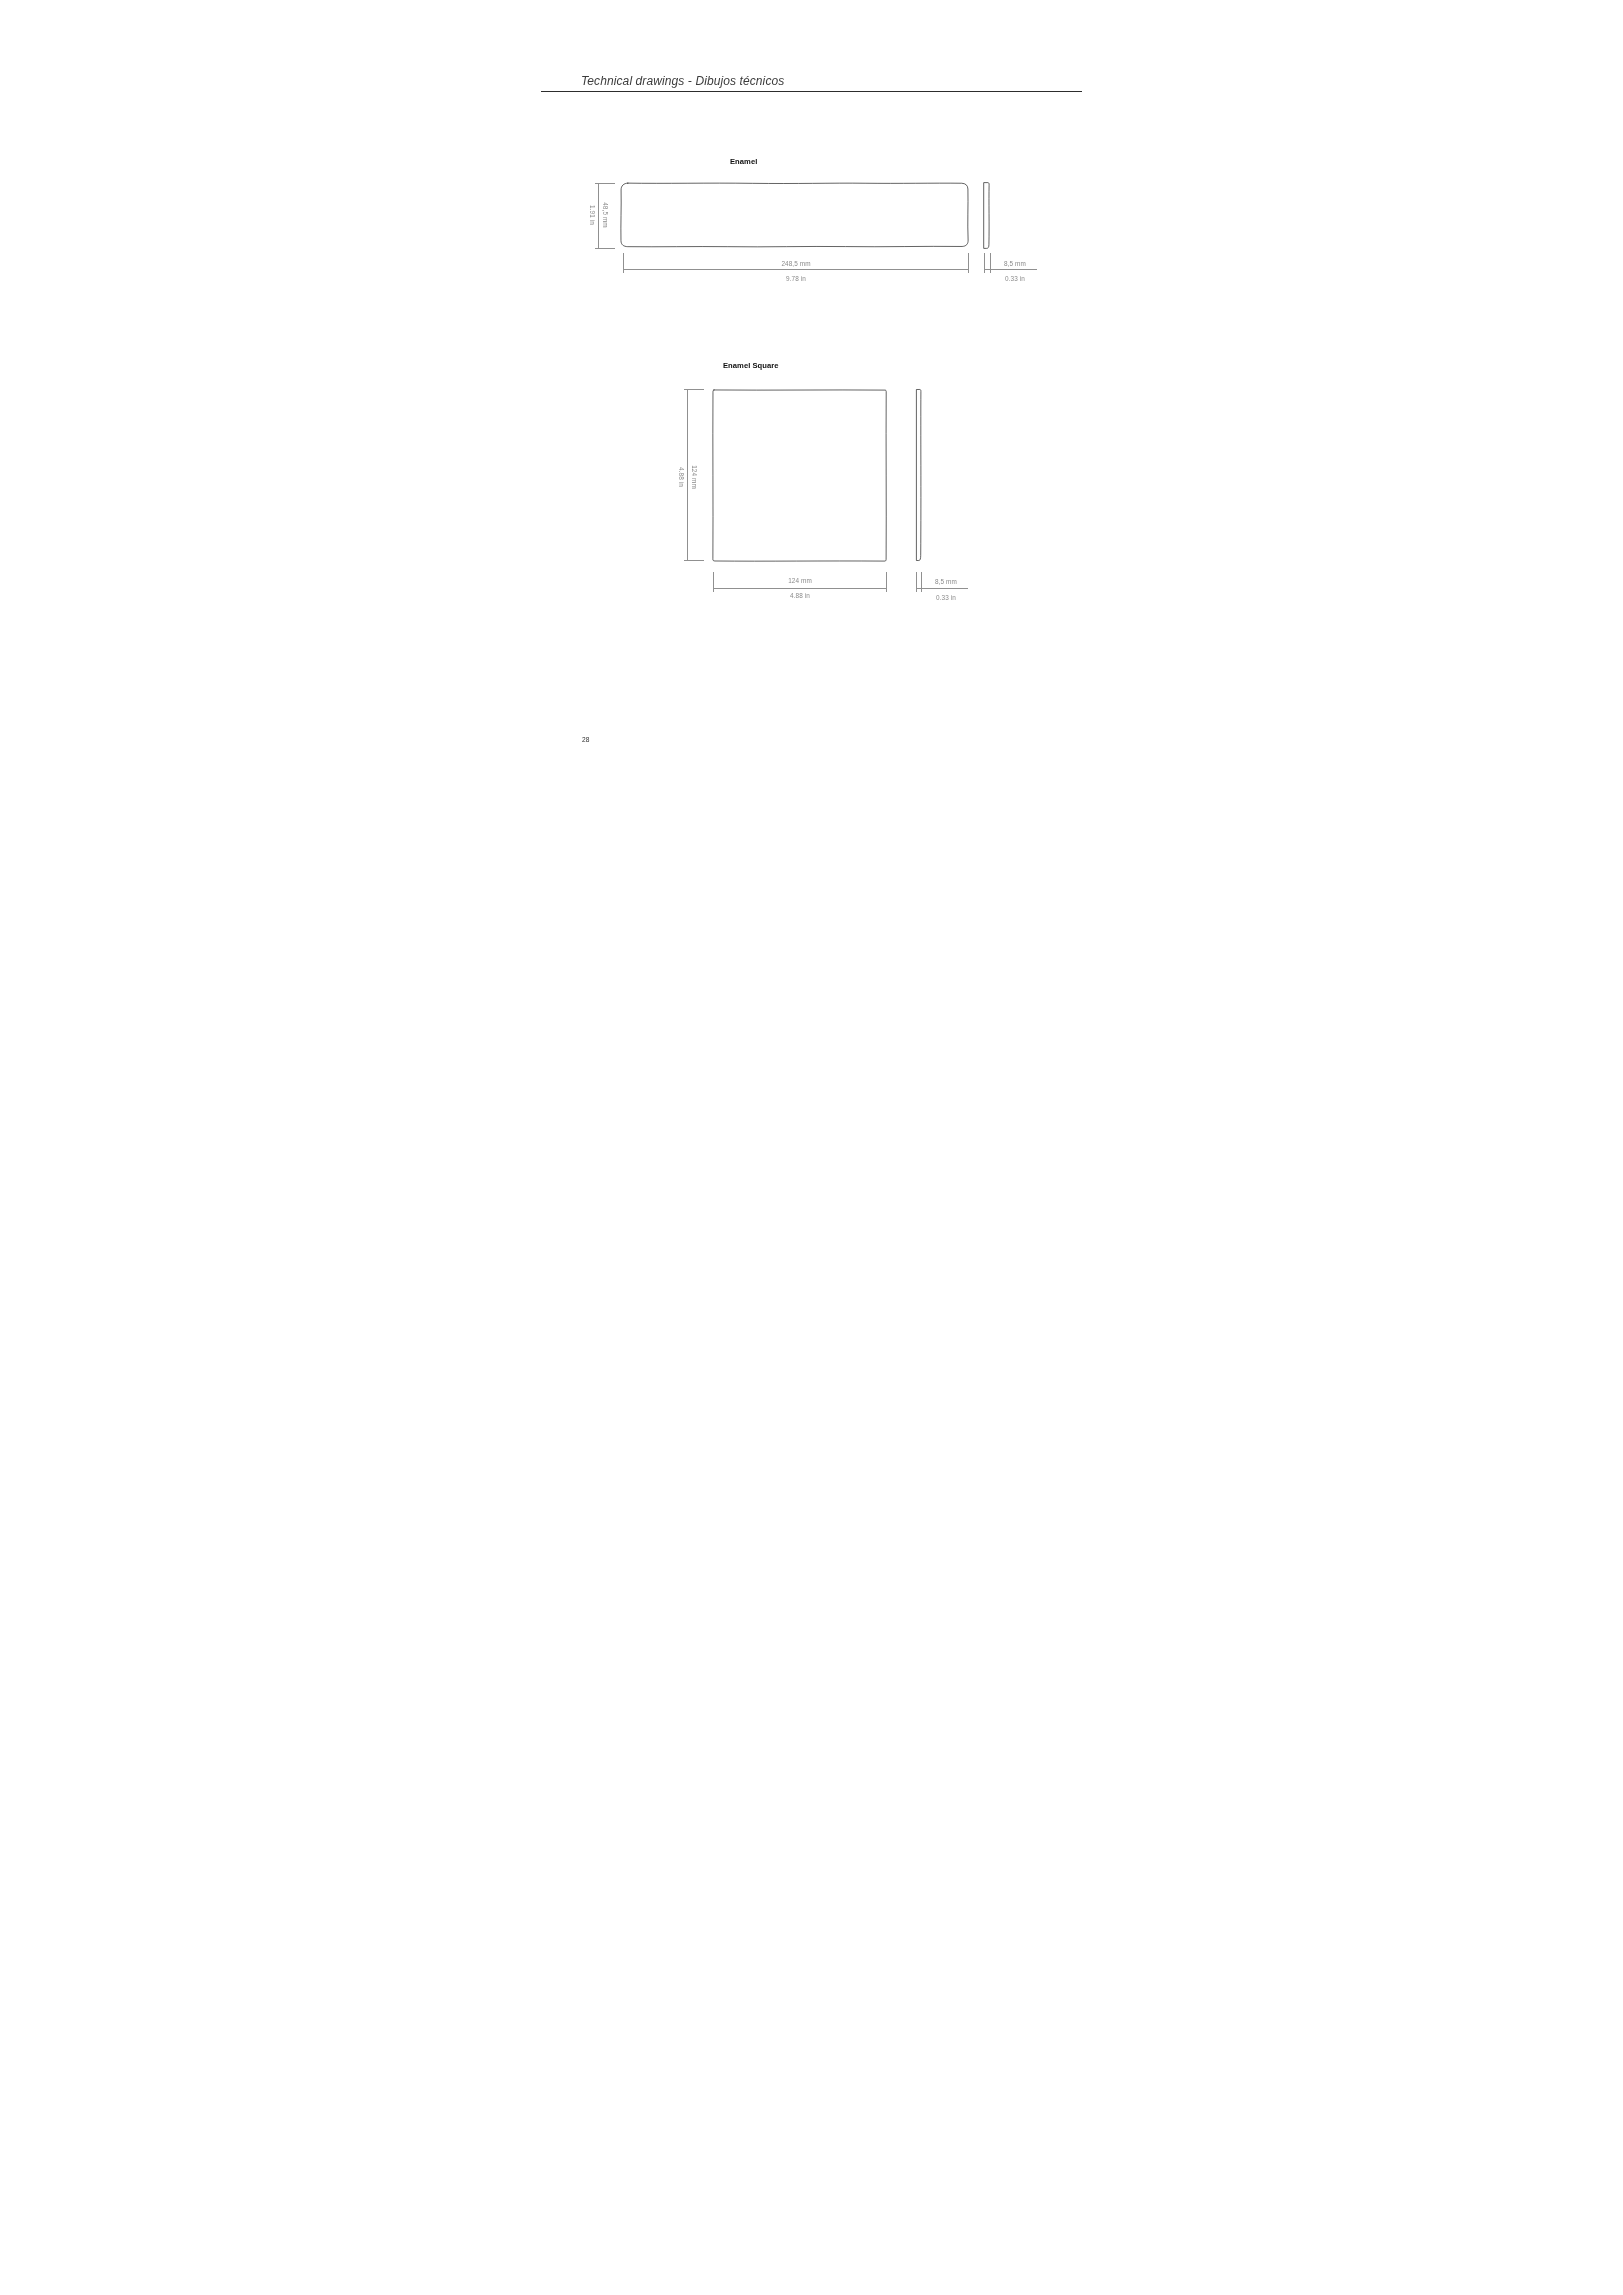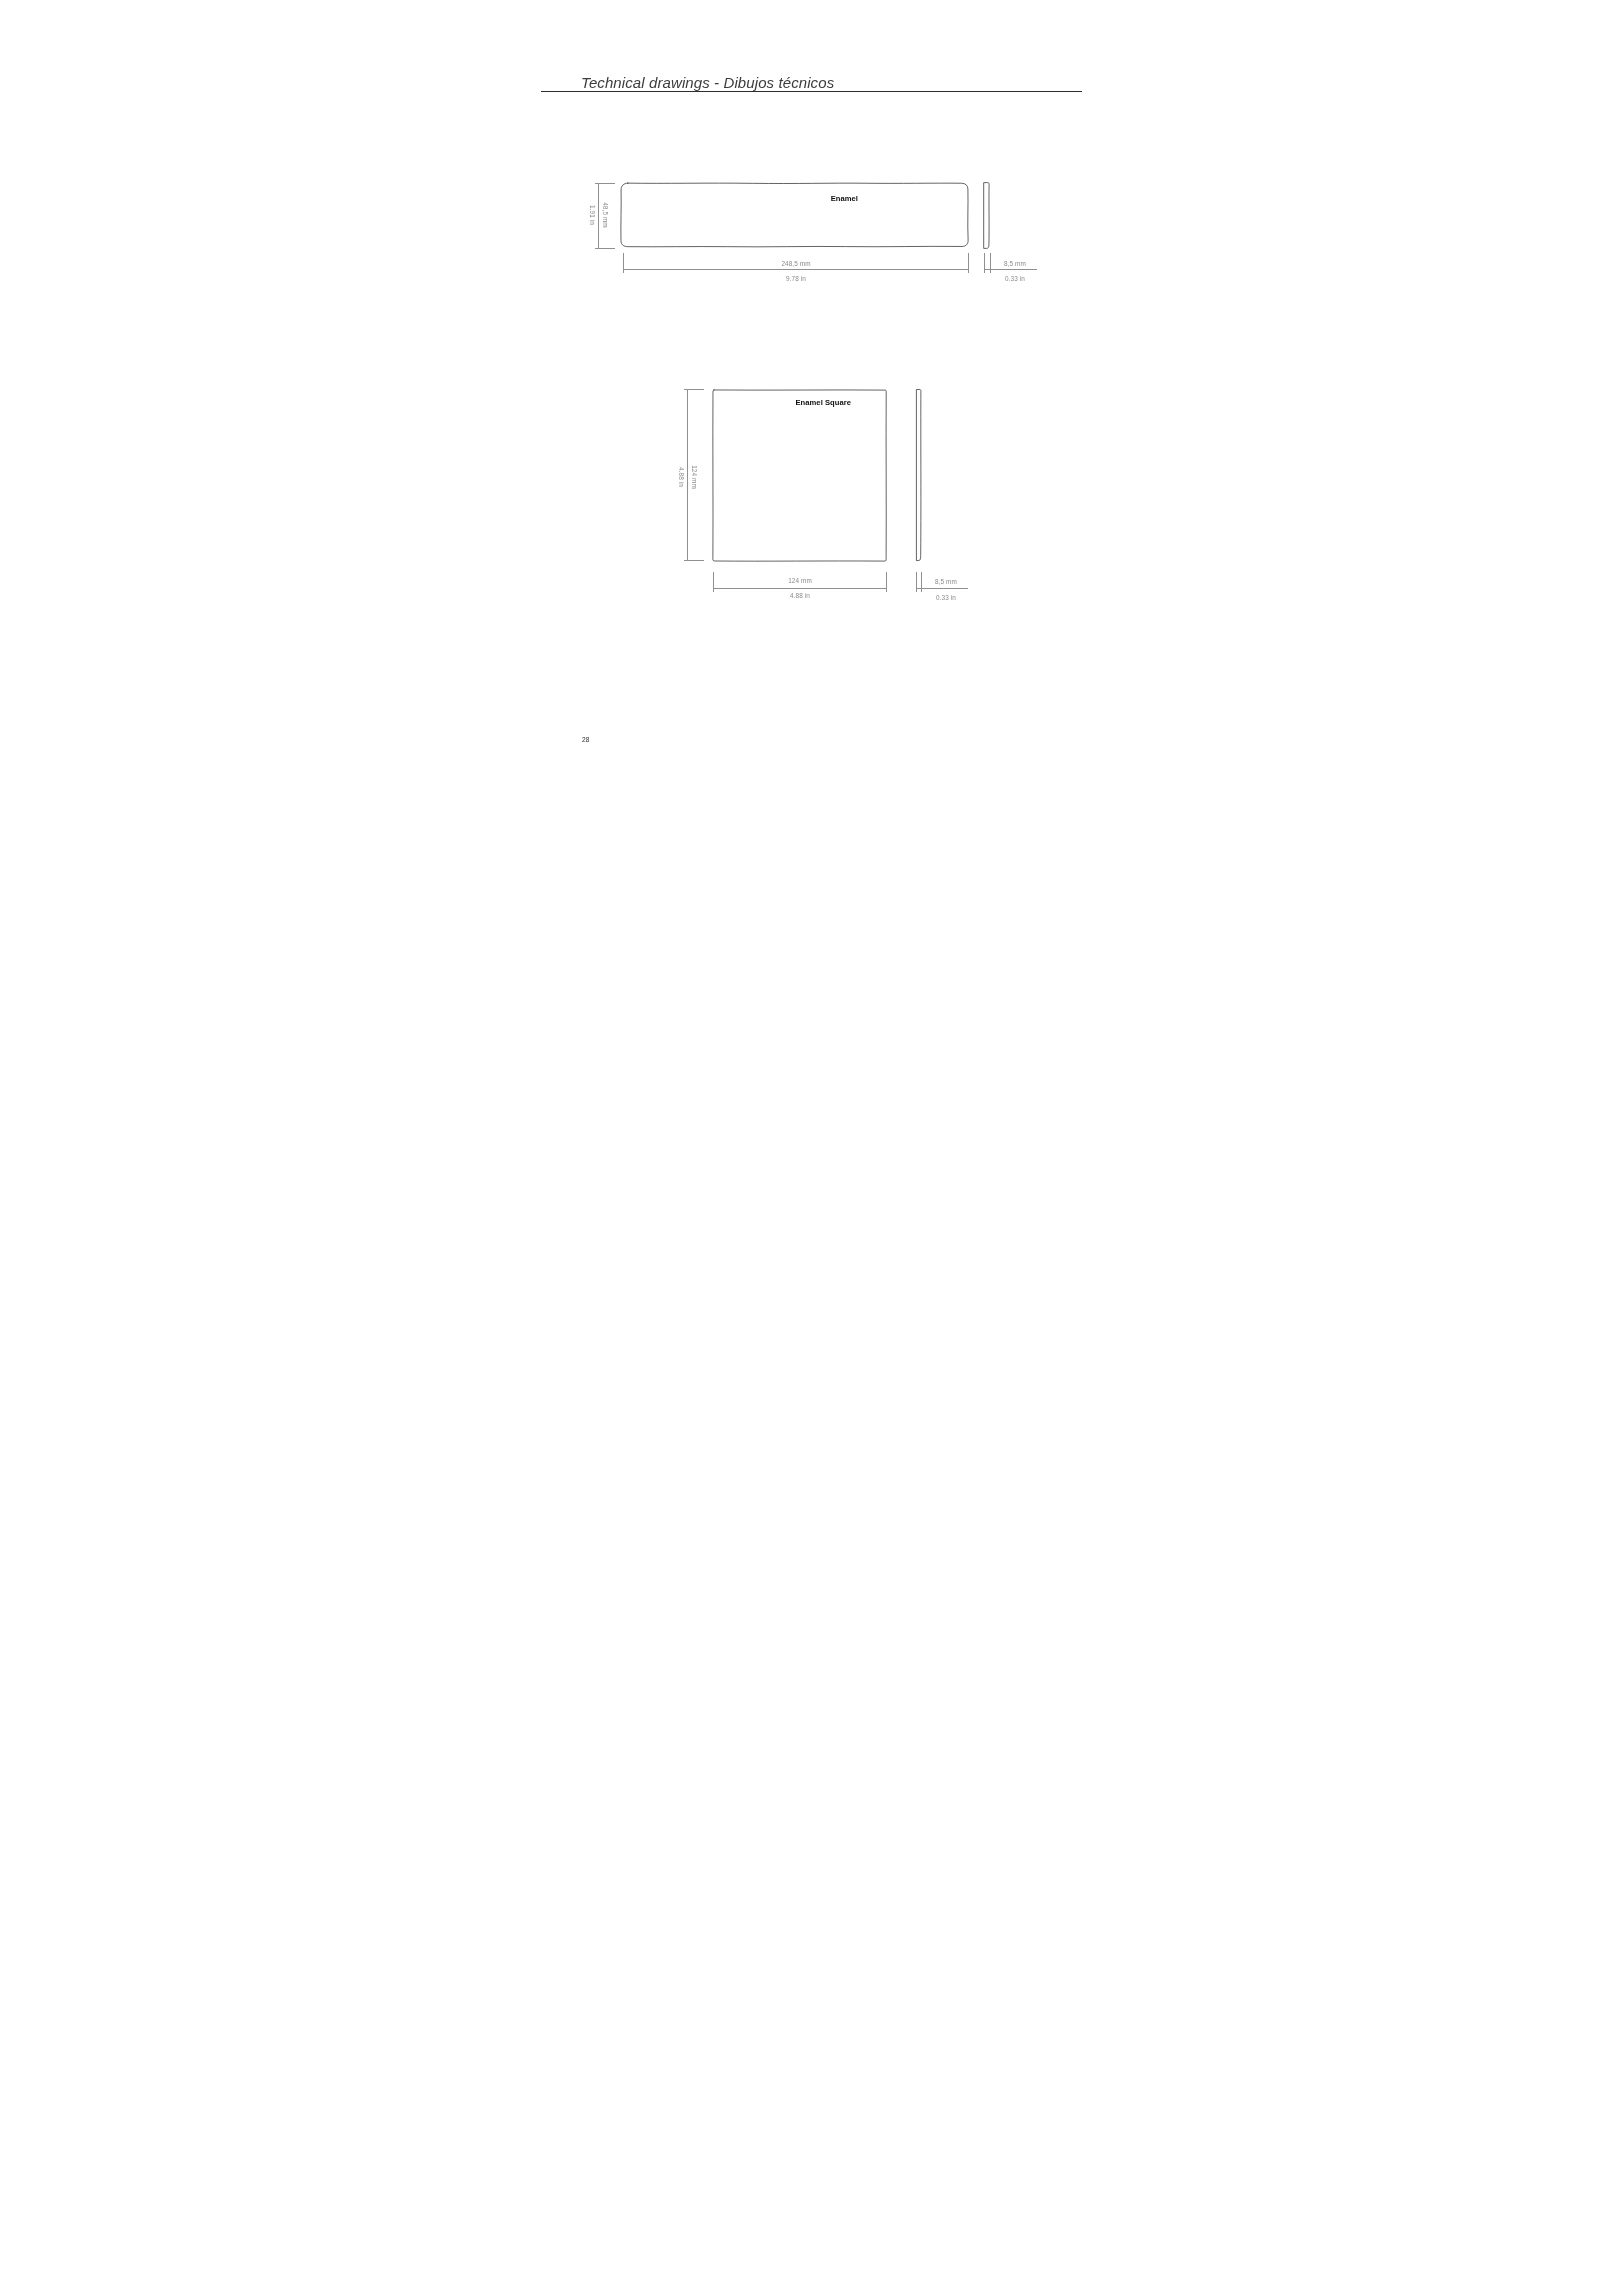--- a/index.html
+++ b/index.html
@@ -7,32 +7,32 @@
     position:relative;
     width:541px; height:765px;
     margin:0 auto;
     background:#ffffff;
     font-family:"Liberation Sans", sans-serif;
     overflow:hidden;
   }
   
   .header-title {
     position:absolute; left:40px; top:74px;
-    font-size:15px; font-style:italic; font-weight:400;
+    font-size:12px; font-style:italic; font-weight:400;
     color:#3c3c3c; letter-spacing:0.1px; white-space:nowrap;
   }
   .header-rule {
     position:absolute; left:0; top:91px; width:100%; height:0.7px;
     background:#2d2d2d;
   }
   
   .section-title {
-    position:absolute; width:128px; text-align:right;
+    position:absolute; width:128px; text-align:left;
     font-size:7.6px; font-weight:700; color:#101010;
-    letter-spacing:0.05px; white-space:nowrap;margin-top:37px;
+    letter-spacing:0.05px; white-space:nowrap;
   }
   .title-enamel { left:189px; top:157px; }
   .title-enamel-square { left:182px; top:361px; }
   
   .shape { position:absolute; }
   
   .dim-h { position:absolute; height:0.6px; background:#909090; }
   .dim-v { position:absolute; width:0.6px;  background:#909090; }
   .dim-label {
     position:absolute; font-size:6.4px; color:#8a8a8a;

